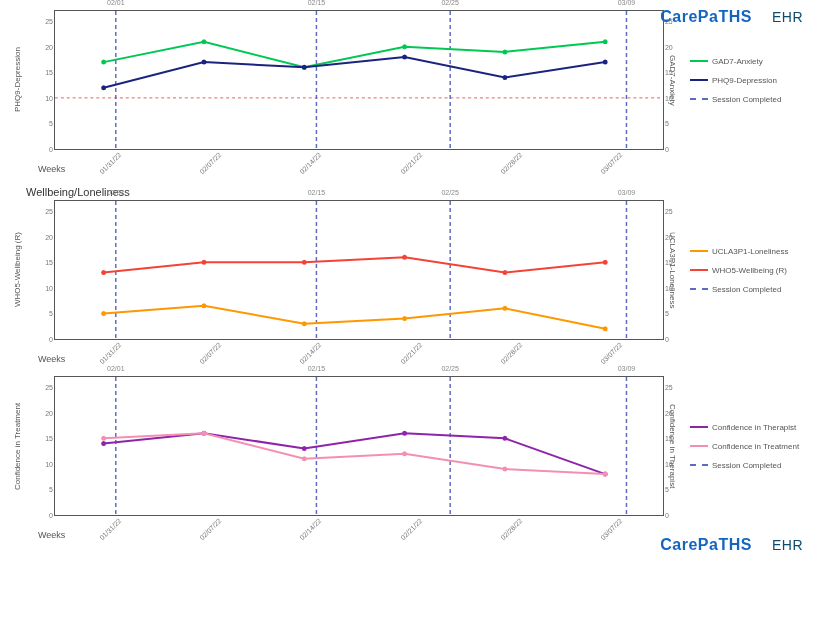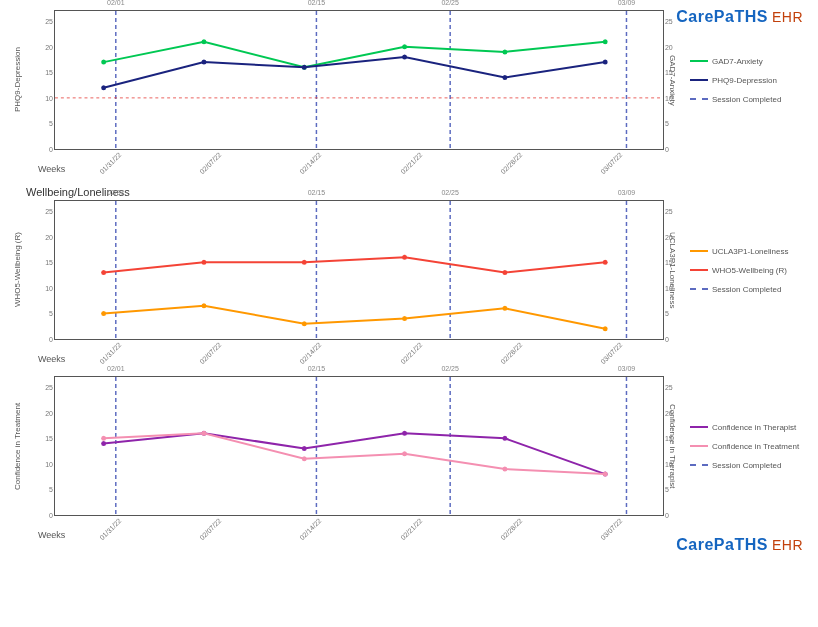--- a/index.html
+++ b/index.html
@@ -12,21 +12,21 @@
     position: relative;
   }
   .brand {
     position: absolute;
     right: 15px;
     font-weight: bold;
     font-size: 16px;
     letter-spacing: 0.5px;
   }
   .brand .cp { color: #1565c0; font-weight: 800; }
-  .brand .ehr { color: #c2410c; font-weight: 400; margin-left: 4px; font-size: 14px; }
+  .brand .ehr { color: #0c4a6e; font-weight: 400; margin-left: 20px; font-size: 14px; }
   .brand.top { top: 8px; }
   .brand.bottom { bottom: 8px; }
   .chart-block { margin-bottom: 12px; }
   .chart-title {
     font-size: 11px;
     color: #333;
     margin: 4px 0 2px 16px;
   }
   .chart-row { display: flex; align-items: stretch; }
   .chart-box {

